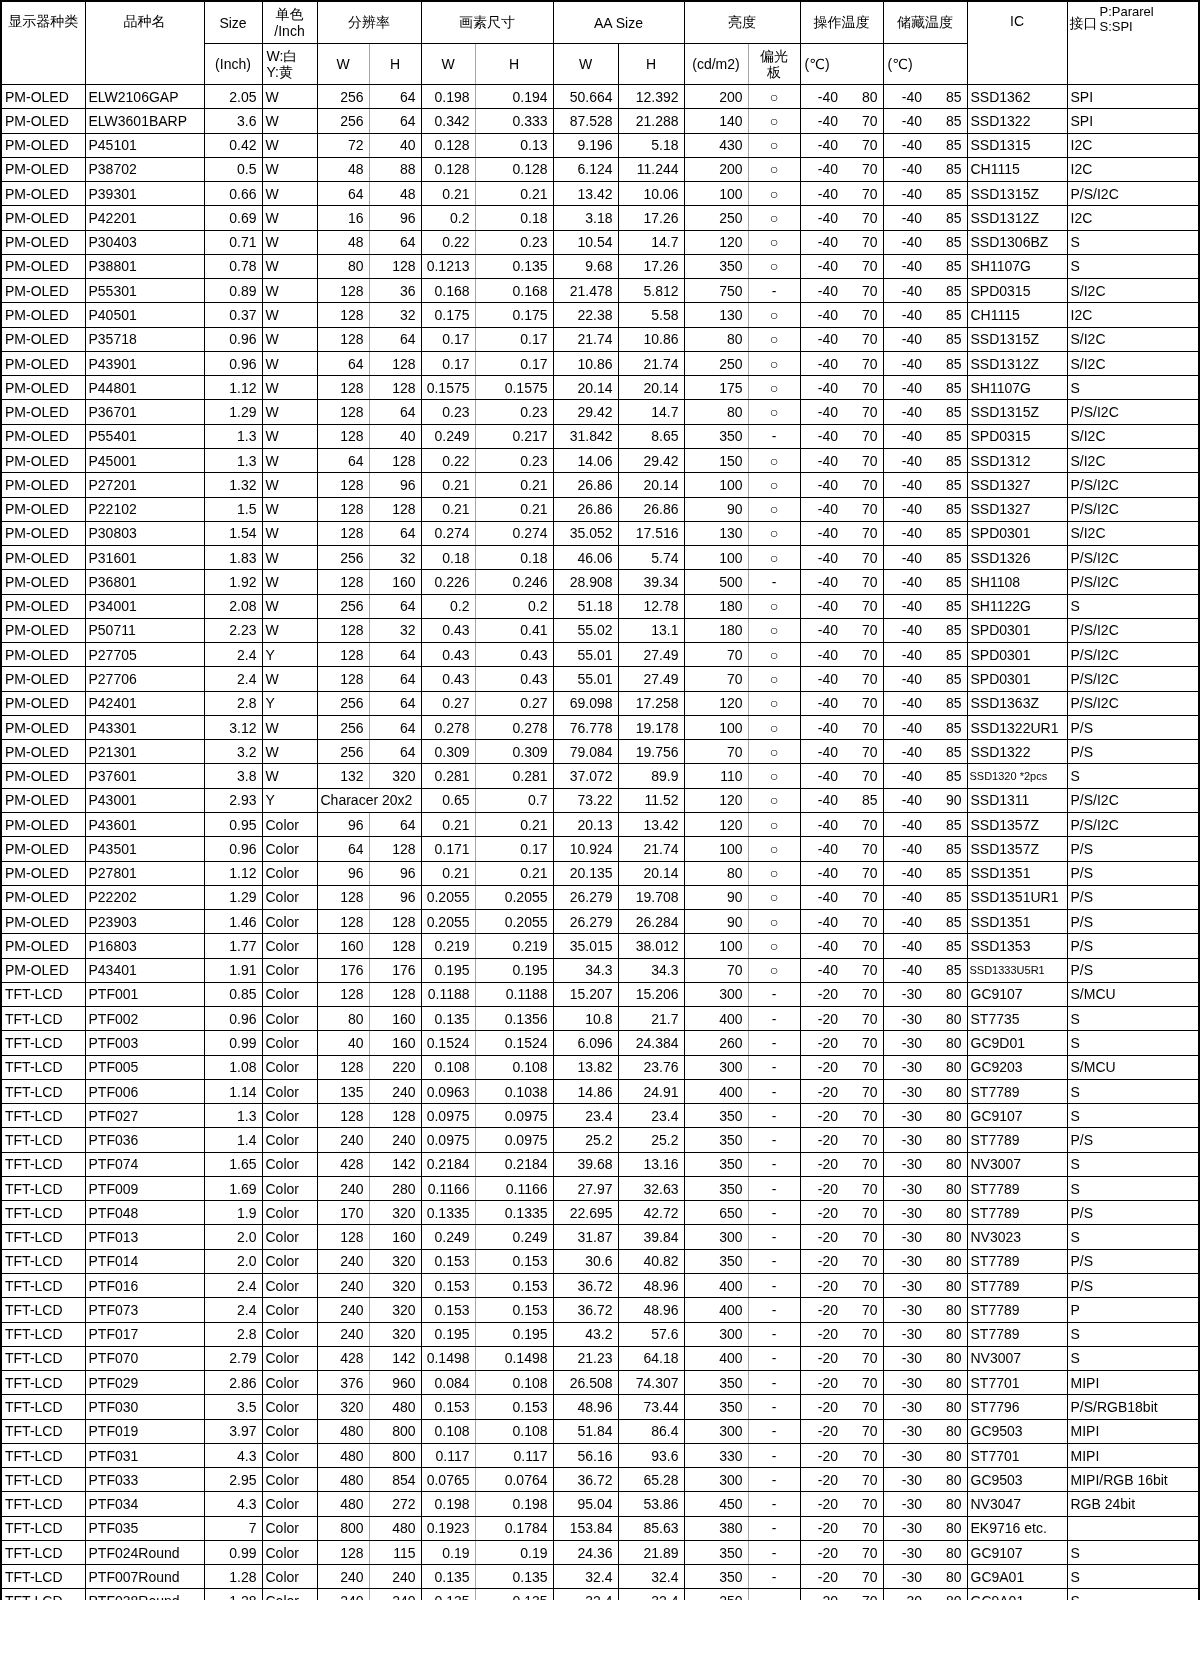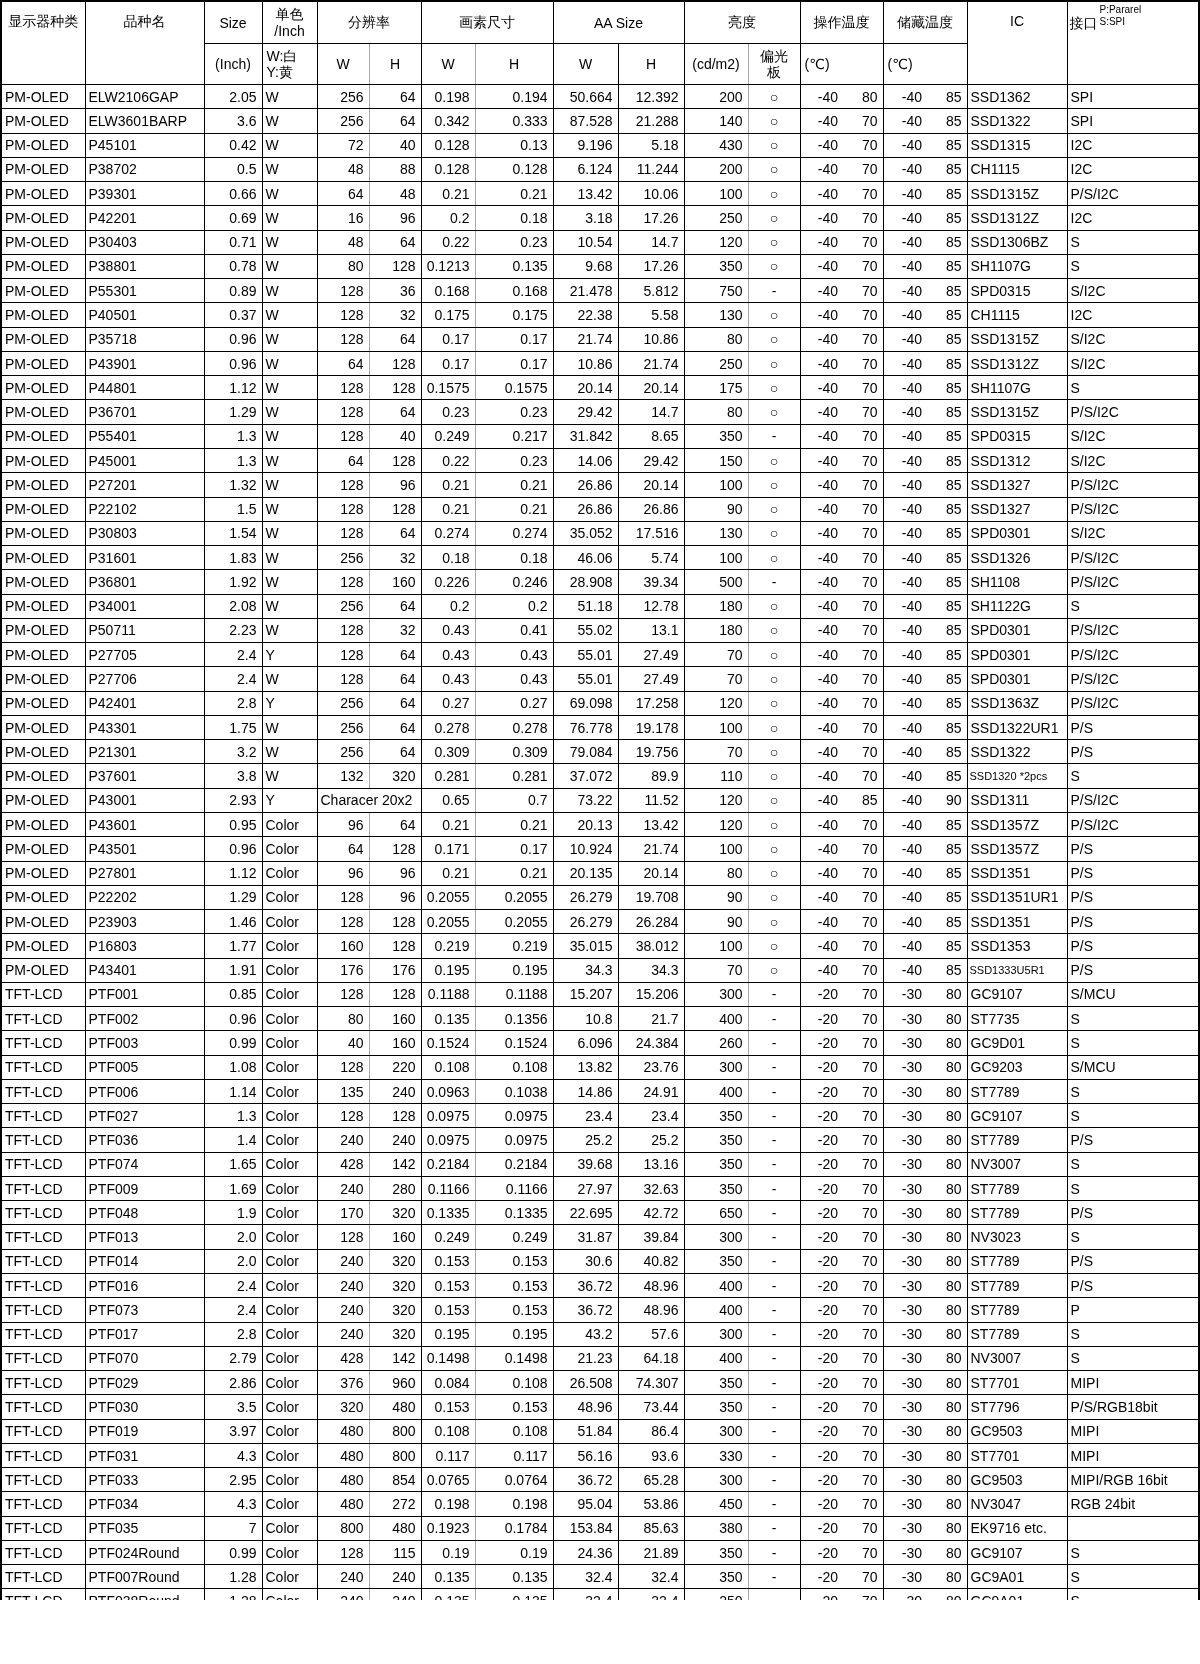--- a/index.html
+++ b/index.html
@@ -20,21 +20,21 @@
   .gl{border-left:1px solid #a6a6a6;}
   .nor{border-right:none;padding-right:3px;}
   .nol{border-left:none;}
   .shrink{font-size:11px;padding:0 2px;}
   .tight{font-size:14px;}
   .pre{white-space:pre-line;line-height:1.15;}
   .vtop{vertical-align:top;padding-top:11px;}
   .h-left{text-align:left;padding-left:4px;}
   .iface-wrap{display:flex;flex-direction:row;height:79px;}
   .iface-title{height:40px;display:flex;align-items:center;justify-content:center;}
-  .iface-sub{text-align:left;padding-left:2px;white-space:pre-line;line-height:1.2;font-size:10px;}
+  .iface-sub{text-align:left;padding-left:2px;white-space:pre-line;line-height:1.2;font-size:13px;}
 </style>
 </head>
 <body>
 
 <div class="page">
   <table class="spec">
     <colgroup>
       <col style="width:84px">
         <col style="width:119px">
         <col style="width:58px">
@@ -610,21 +610,21 @@
           <td class="c-right nor">-40</td>
           <td class="c-right nol">70</td>
           <td class="c-right nor">-40</td>
           <td class="c-right nol">85</td>
           <td class="c-left">SSD1363Z</td>
           <td class="c-left">P/S/I2C</td>
         </tr>
         <tr>
           <td class="c-left">PM-OLED</td>
           <td class="c-left">P43301</td>
-          <td class="c-right">1.75</td>
+          <td class="c-right">3.12</td>
           <td class="c-left">W</td>
           <td class="c-right sep">256</td>
           <td class="c-right gl">64</td>
           <td class="c-right sep">0.278</td>
           <td class="c-right gl">0.278</td>
           <td class="c-right">76.778</td>
           <td class="c-right">19.178</td>
           <td class="c-right sep">100</td>
           <td class="c-center gl">○</td>
           <td class="c-right nor">-40</td>

